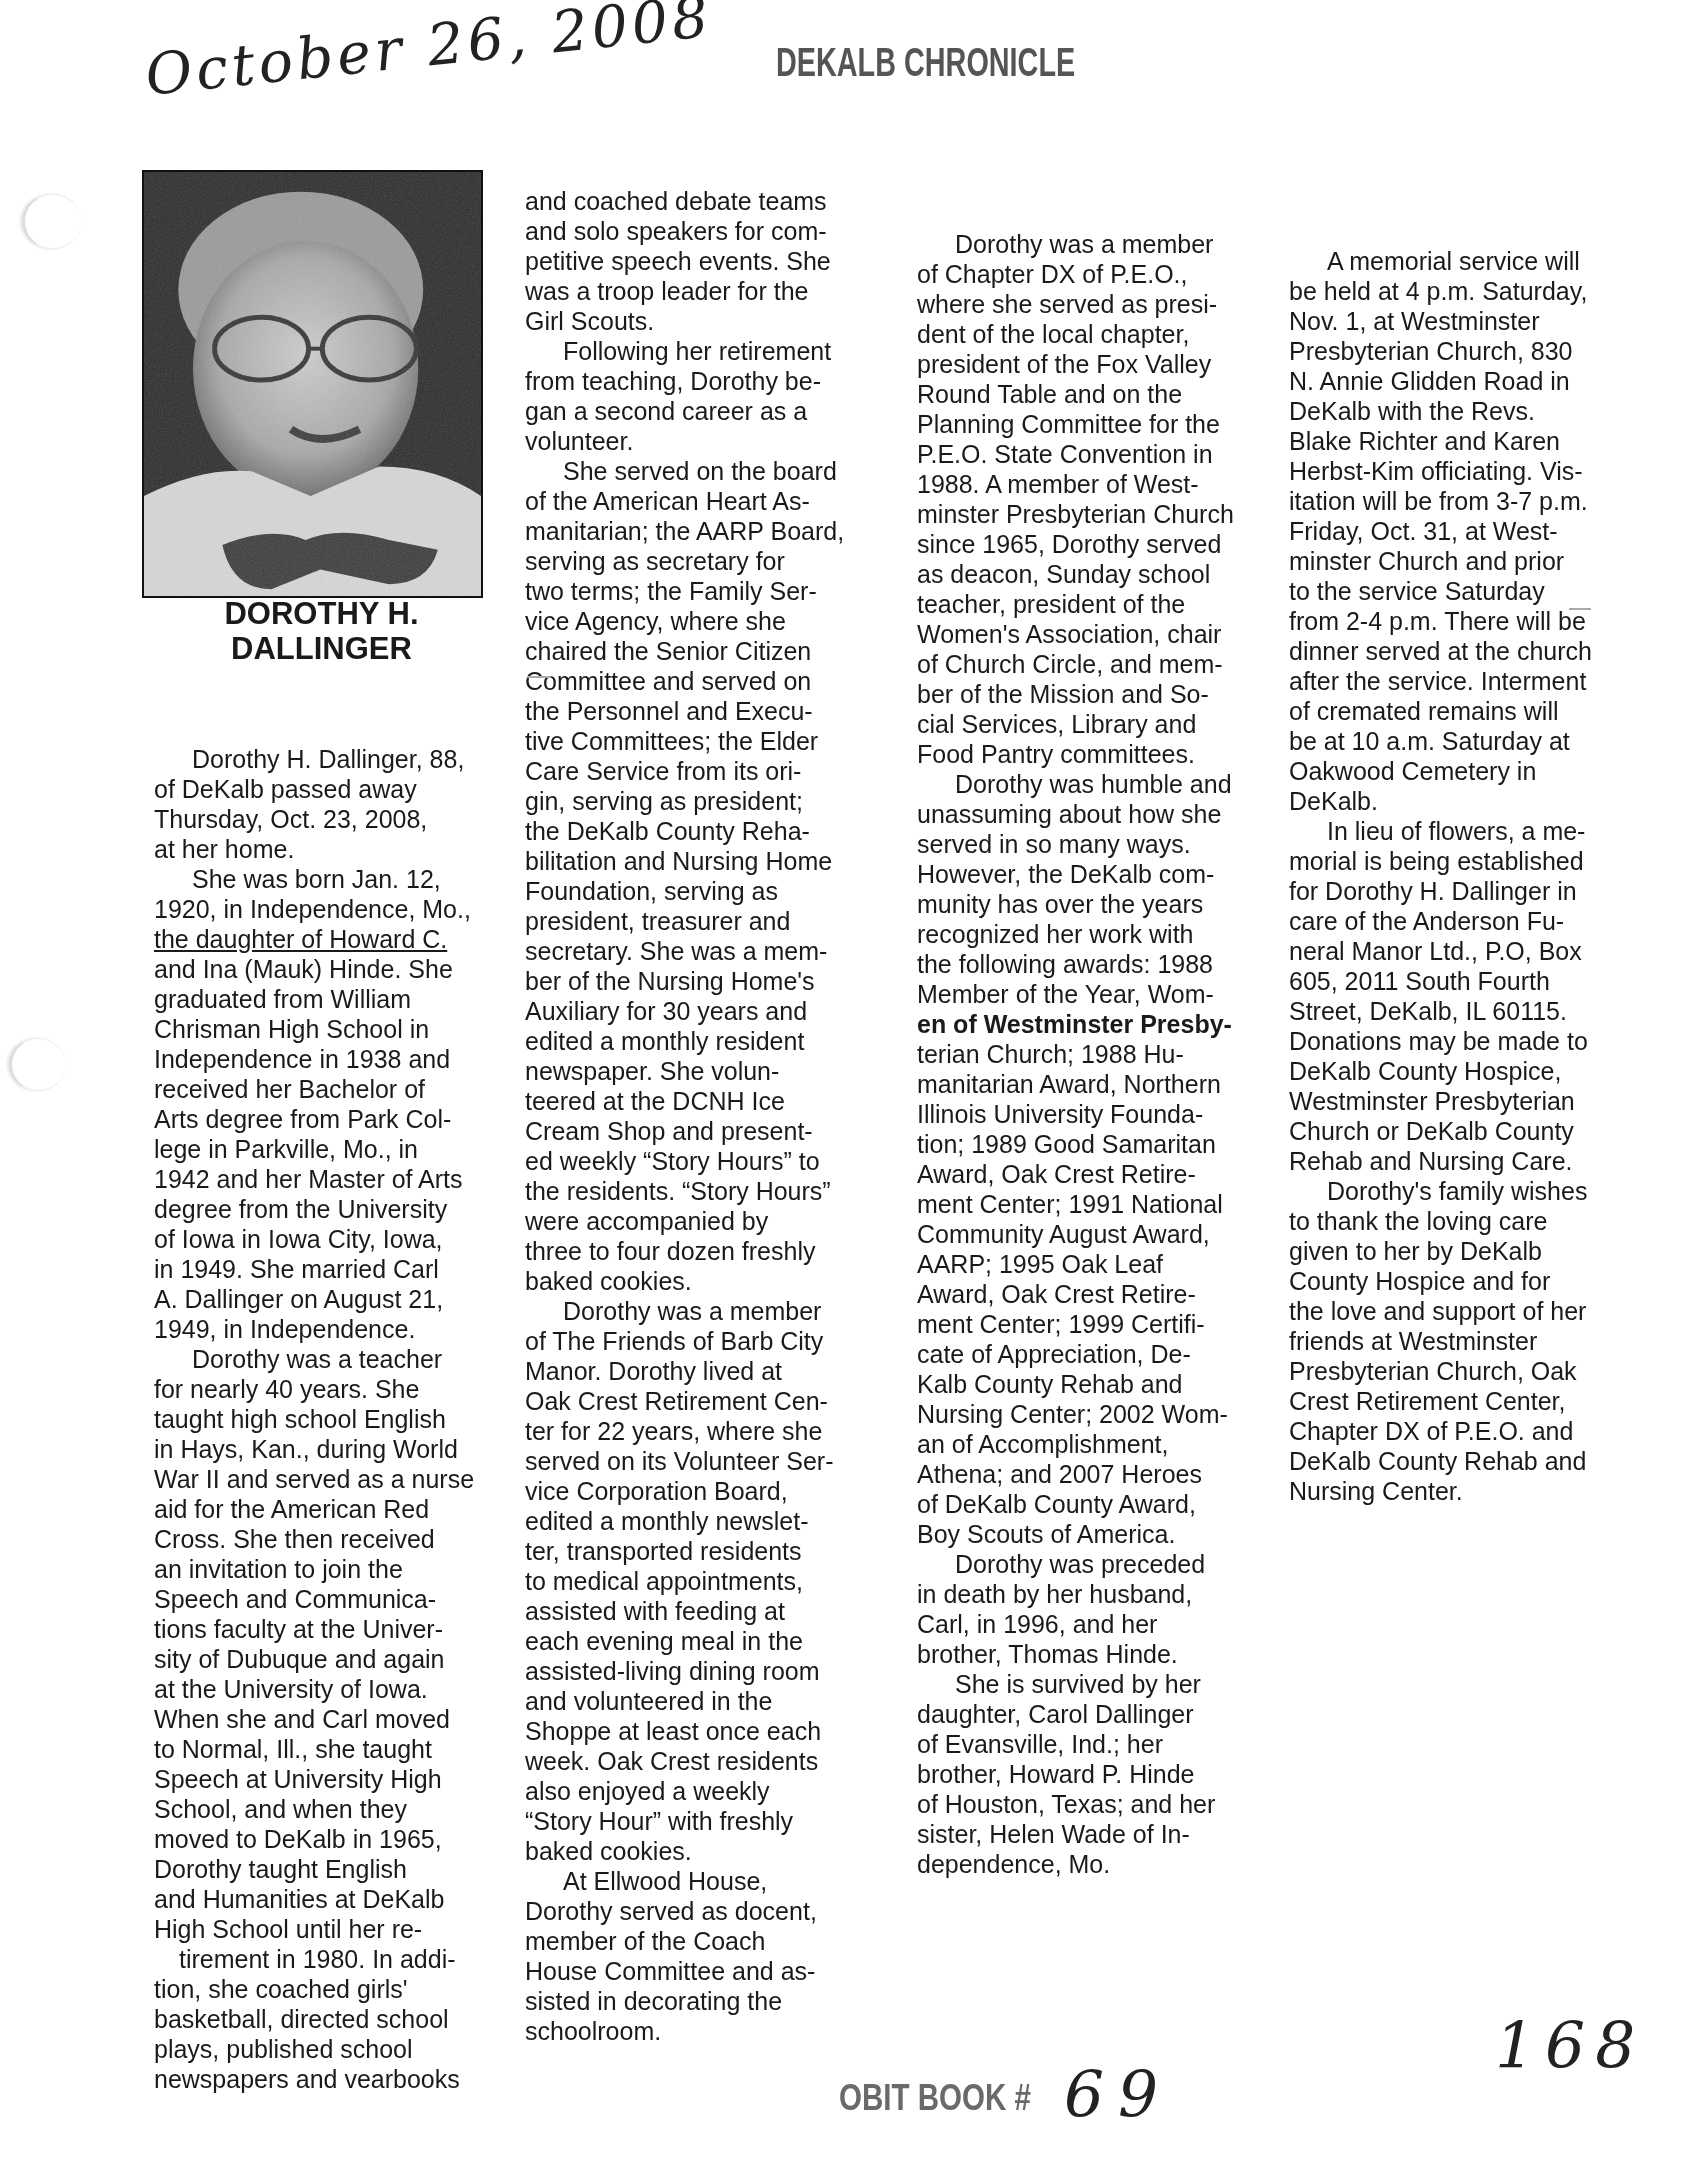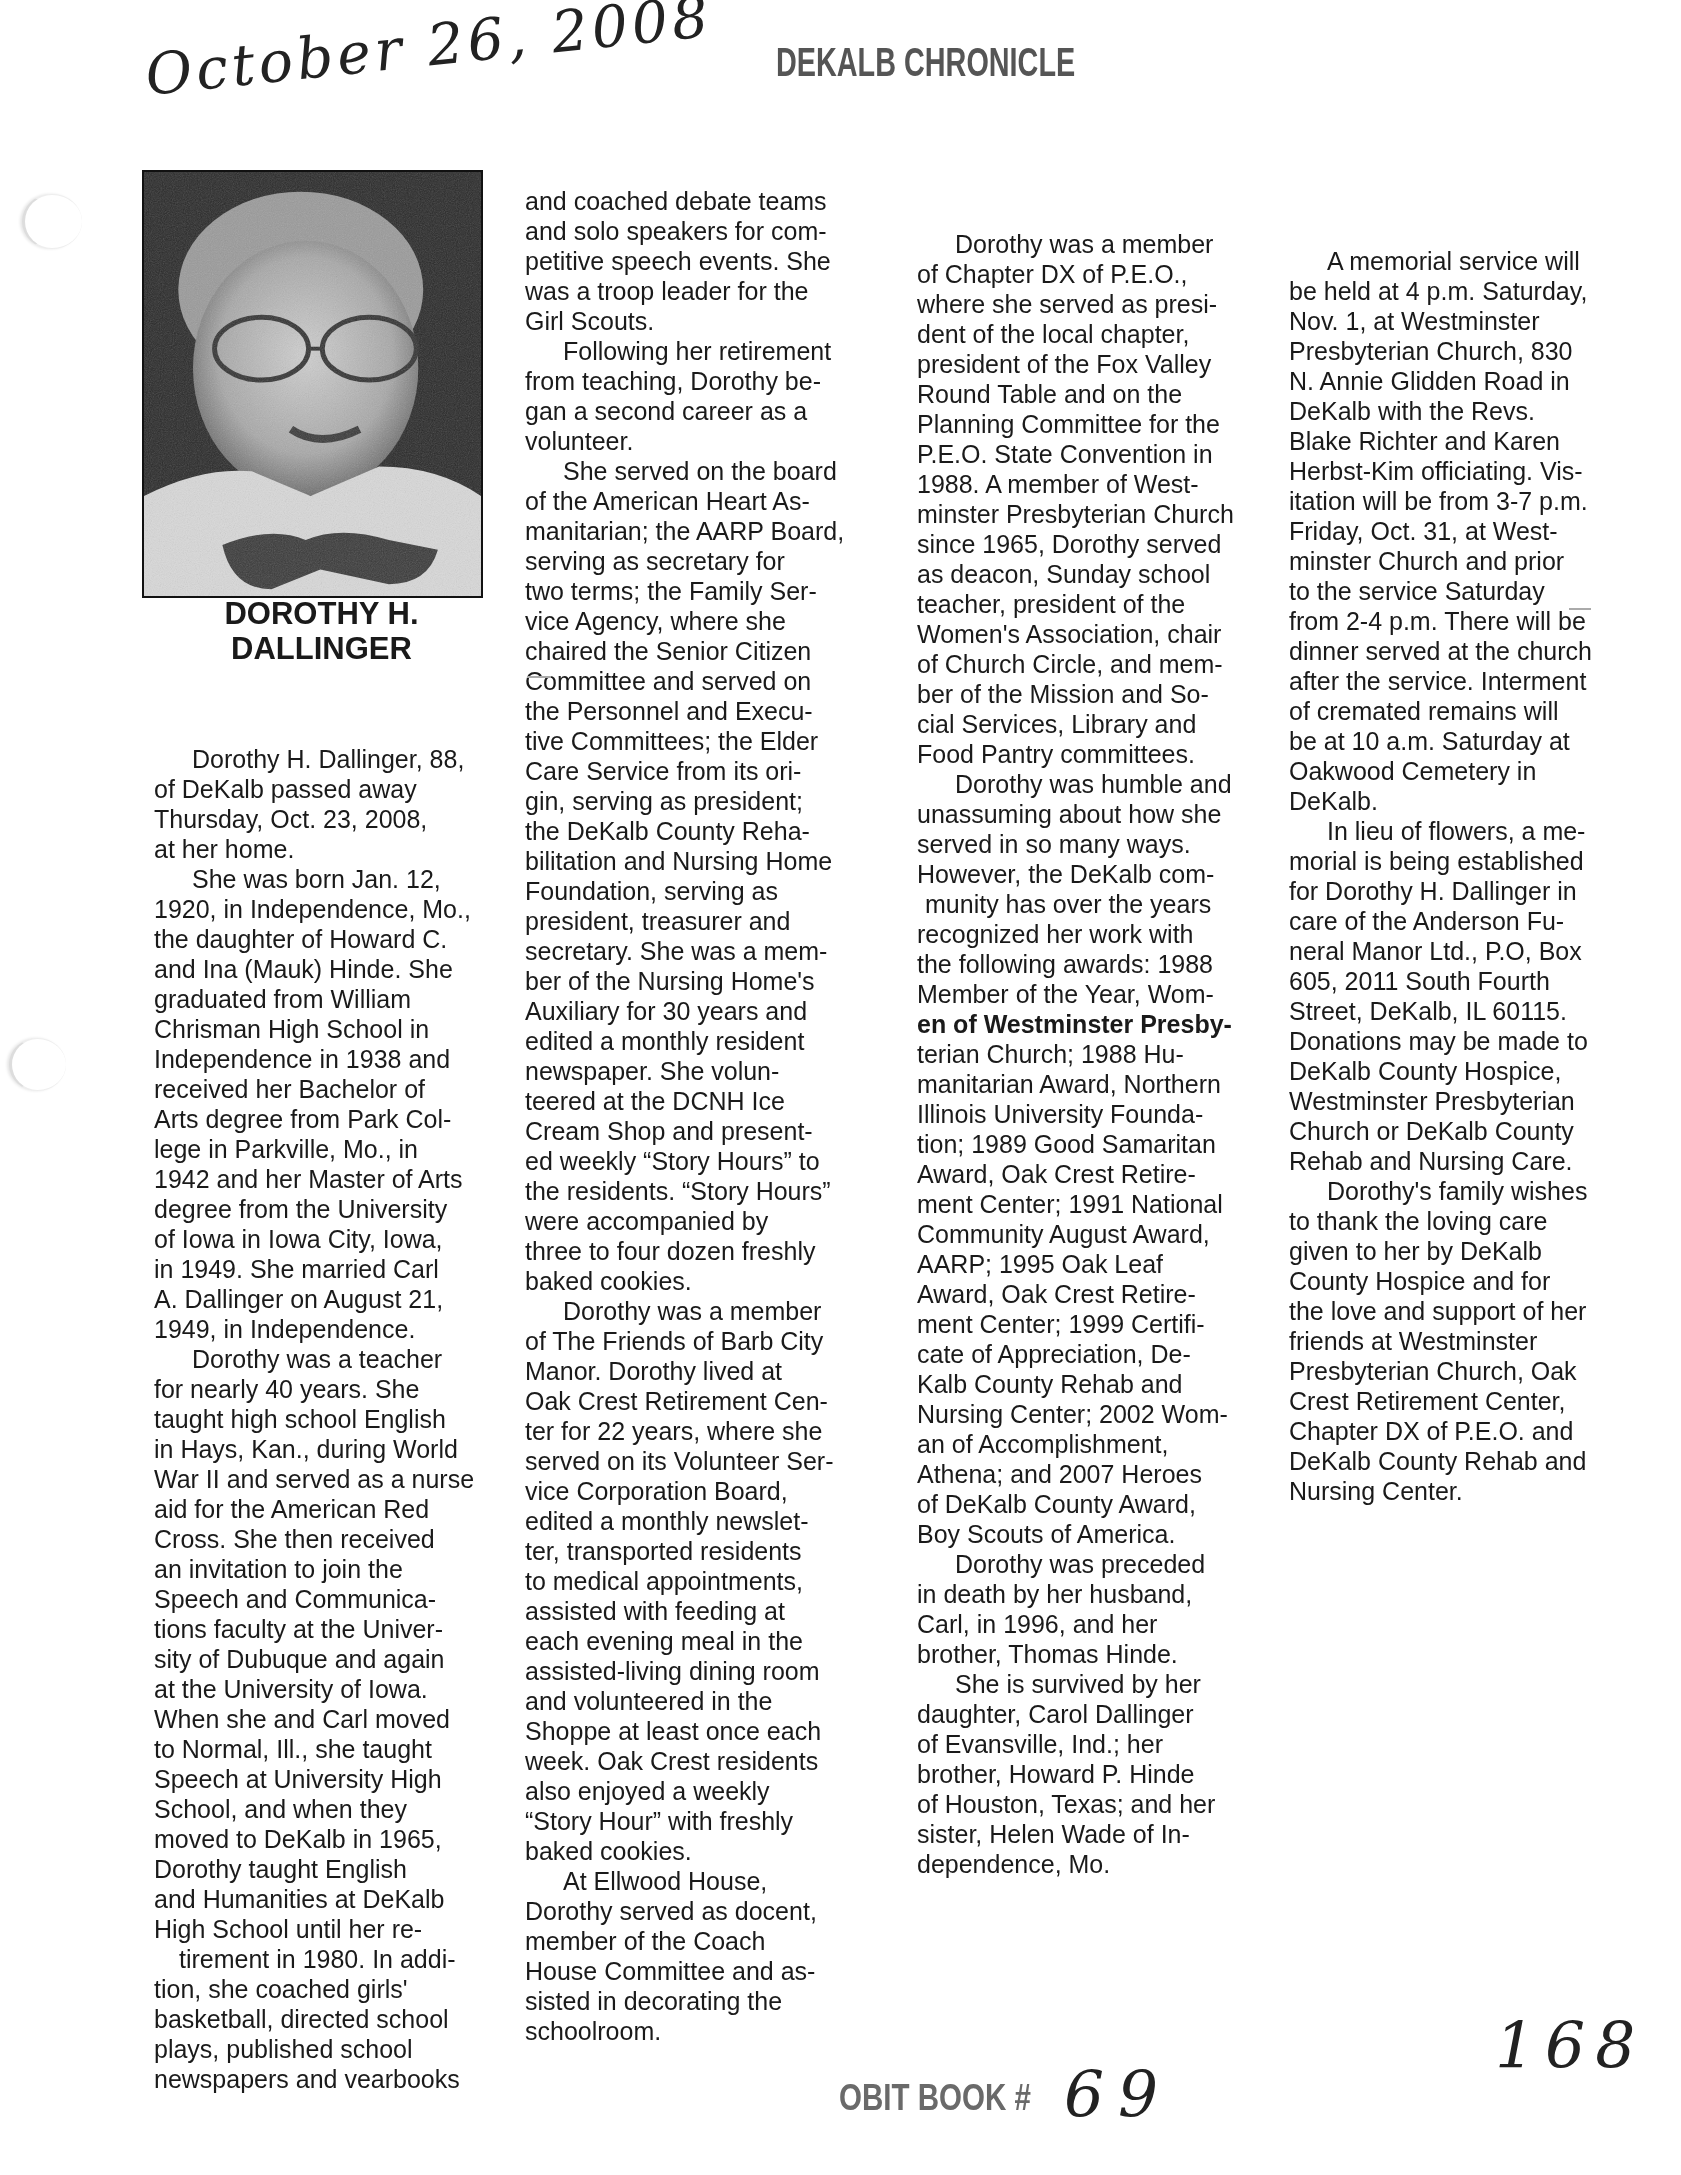--- a/index.html
+++ b/index.html
@@ -64,21 +64,21 @@
   <div>DALLINGER</div>
 </div>
 
 <div id="col1" class="col">
     <span class="ln ind" style="display: block; width: max-content;">Dorothy H. Dallinger, 88,</span>
     <span class="ln" style="display: block; width: max-content;">of DeKalb passed away</span>
     <span class="ln" style="display: block; width: max-content;">Thursday, Oct. 23, 2008,</span>
     <span class="ln" style="display: block; width: max-content;">at her home.</span>
     <span class="ln ind" style="display: block; width: max-content;">She was born Jan. 12,</span>
     <span class="ln" style="display: block; width: max-content;">1920, in Independence, Mo.,</span>
-    <span class="ln" style="display: block; width: max-content;">the daughter of Howard C.</span>
+    <span class="ln" style="display: block; width: max-content; text-decoration: underline;">the daughter of Howard C.</span>
     <span class="ln" style="display: block; width: max-content;">and Ina (Mauk) Hinde. She</span>
     <span class="ln" style="display: block; width: max-content;">graduated from William</span>
     <span class="ln" style="display: block; width: max-content;">Chrisman High School in</span>
     <span class="ln" style="display: block; width: max-content;">Independence in 1938 and</span>
     <span class="ln" style="display: block; width: max-content;">received her Bachelor of</span>
     <span class="ln" style="display: block; width: max-content;">Arts degree from Park Col-</span>
     <span class="ln" style="display: block; width: max-content;">lege in Parkville, Mo., in</span>
     <span class="ln" style="display: block; width: max-content;">1942 and her Master of Arts</span>
     <span class="ln" style="display: block; width: max-content;">degree from the University</span>
     <span class="ln" style="display: block; width: max-content;">of Iowa in Iowa City, Iowa,</span>
@@ -191,21 +191,21 @@
     <span class="ln" style="display: block; width: max-content;">teacher, president of the</span>
     <span class="ln" style="display: block; width: max-content;">Women's Association, chair</span>
     <span class="ln" style="display: block; width: max-content;">of Church Circle, and mem-</span>
     <span class="ln" style="display: block; width: max-content;">ber of the Mission and So-</span>
     <span class="ln" style="display: block; width: max-content;">cial Services, Library and</span>
     <span class="ln" style="display: block; width: max-content;">Food Pantry committees.</span>
     <span class="ln ind" style="display: block; width: max-content;">Dorothy was humble and</span>
     <span class="ln" style="display: block; width: max-content;">unassuming about how she</span>
     <span class="ln" style="display: block; width: max-content;">served in so many ways.</span>
     <span class="ln" style="display: block; width: max-content;">However, the DeKalb com-</span>
-    <span class="ln" style="display: block; width: max-content; margin-left: 8px;">munity has over the years</span>
+    <span class="ln" style="display: block; width: max-content;">munity has over the years</span>
     <span class="ln" style="display: block; width: max-content;">recognized her work with</span>
     <span class="ln" style="display: block; width: max-content;">the following awards: 1988</span>
     <span class="ln" style="display: block; width: max-content;">Member of the Year, Wom-</span>
     <span class="ln" style="display: block; width: max-content; font-weight: bold;">en of Westminster Presby-</span>
     <span class="ln" style="display: block; width: max-content;">terian Church; 1988 Hu-</span>
     <span class="ln" style="display: block; width: max-content;">manitarian Award, Northern</span>
     <span class="ln" style="display: block; width: max-content;">Illinois University Founda-</span>
     <span class="ln" style="display: block; width: max-content;">tion; 1989 Good Samaritan</span>
     <span class="ln" style="display: block; width: max-content;">Award, Oak Crest Retire-</span>
     <span class="ln" style="display: block; width: max-content;">ment Center; 1991 National</span>

